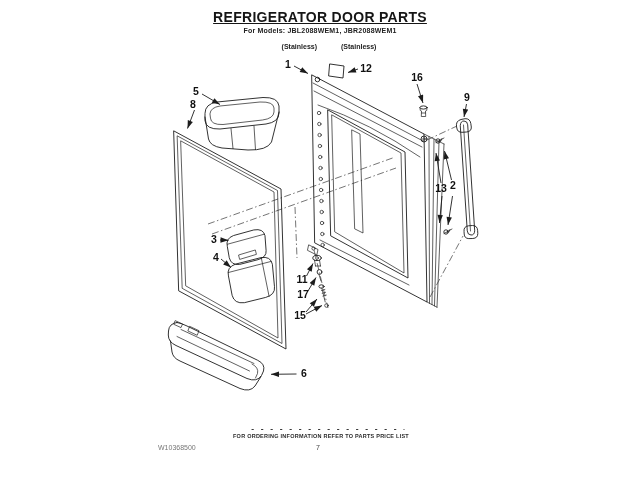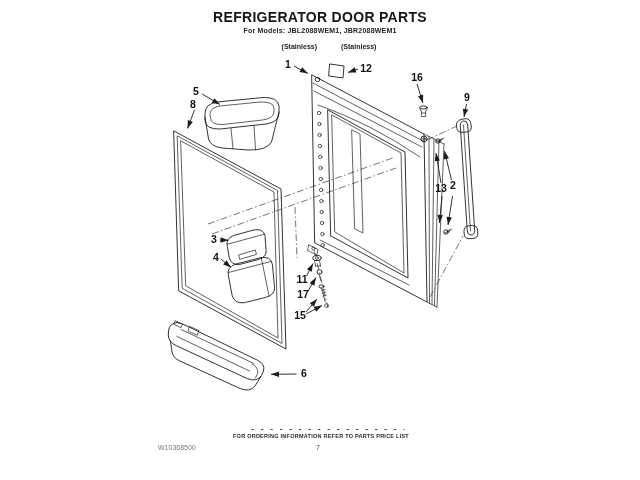--- a/index.html
+++ b/index.html
@@ -3,21 +3,21 @@
 <meta charset="utf-8">
 <style>
   html,body{margin:0;padding:0;background:#e8e8e8;}
   .page{
     position:relative;width:640px;height:480px;margin:0 auto;
     background:#ffffff;overflow:hidden;
     font-family:"Liberation Sans",sans-serif;color:#111;
   }
   
   .header{position:absolute;top:9px;left:0;width:100%;text-align:center;}
-  .title{font-size:14px;font-weight:bold;letter-spacing:.3px;color:#151515;}
+  .title{font-size:14px;font-weight:bold;letter-spacing:.3px;color:#151515;text-decoration:underline;}
   .models{font-size:7px;font-weight:bold;color:#222;margin-top:2px;letter-spacing:.2px;}
   .finishes{margin-top:1px;display:block;transform:translateX(9px);}
   .finishes-inner{display:inline-flex;gap:24px;font-size:7px;font-weight:bold;color:#222;}
   
   svg.diagram{position:absolute;left:0;top:0;}
   svg.diagram *{vector-effect:non-scaling-stroke;}
   .ln{stroke:#1c1c1c;fill:none;stroke-width:.9;stroke-linejoin:round;stroke-linecap:round;}
   .thin{stroke-width:.7;}
   .dd{stroke:#3a3a3a;fill:none;stroke-width:.7;stroke-dasharray:7 2.5 1.5 2.5;}
   .lead{stroke:#1c1c1c;fill:none;stroke-width:.9;}

